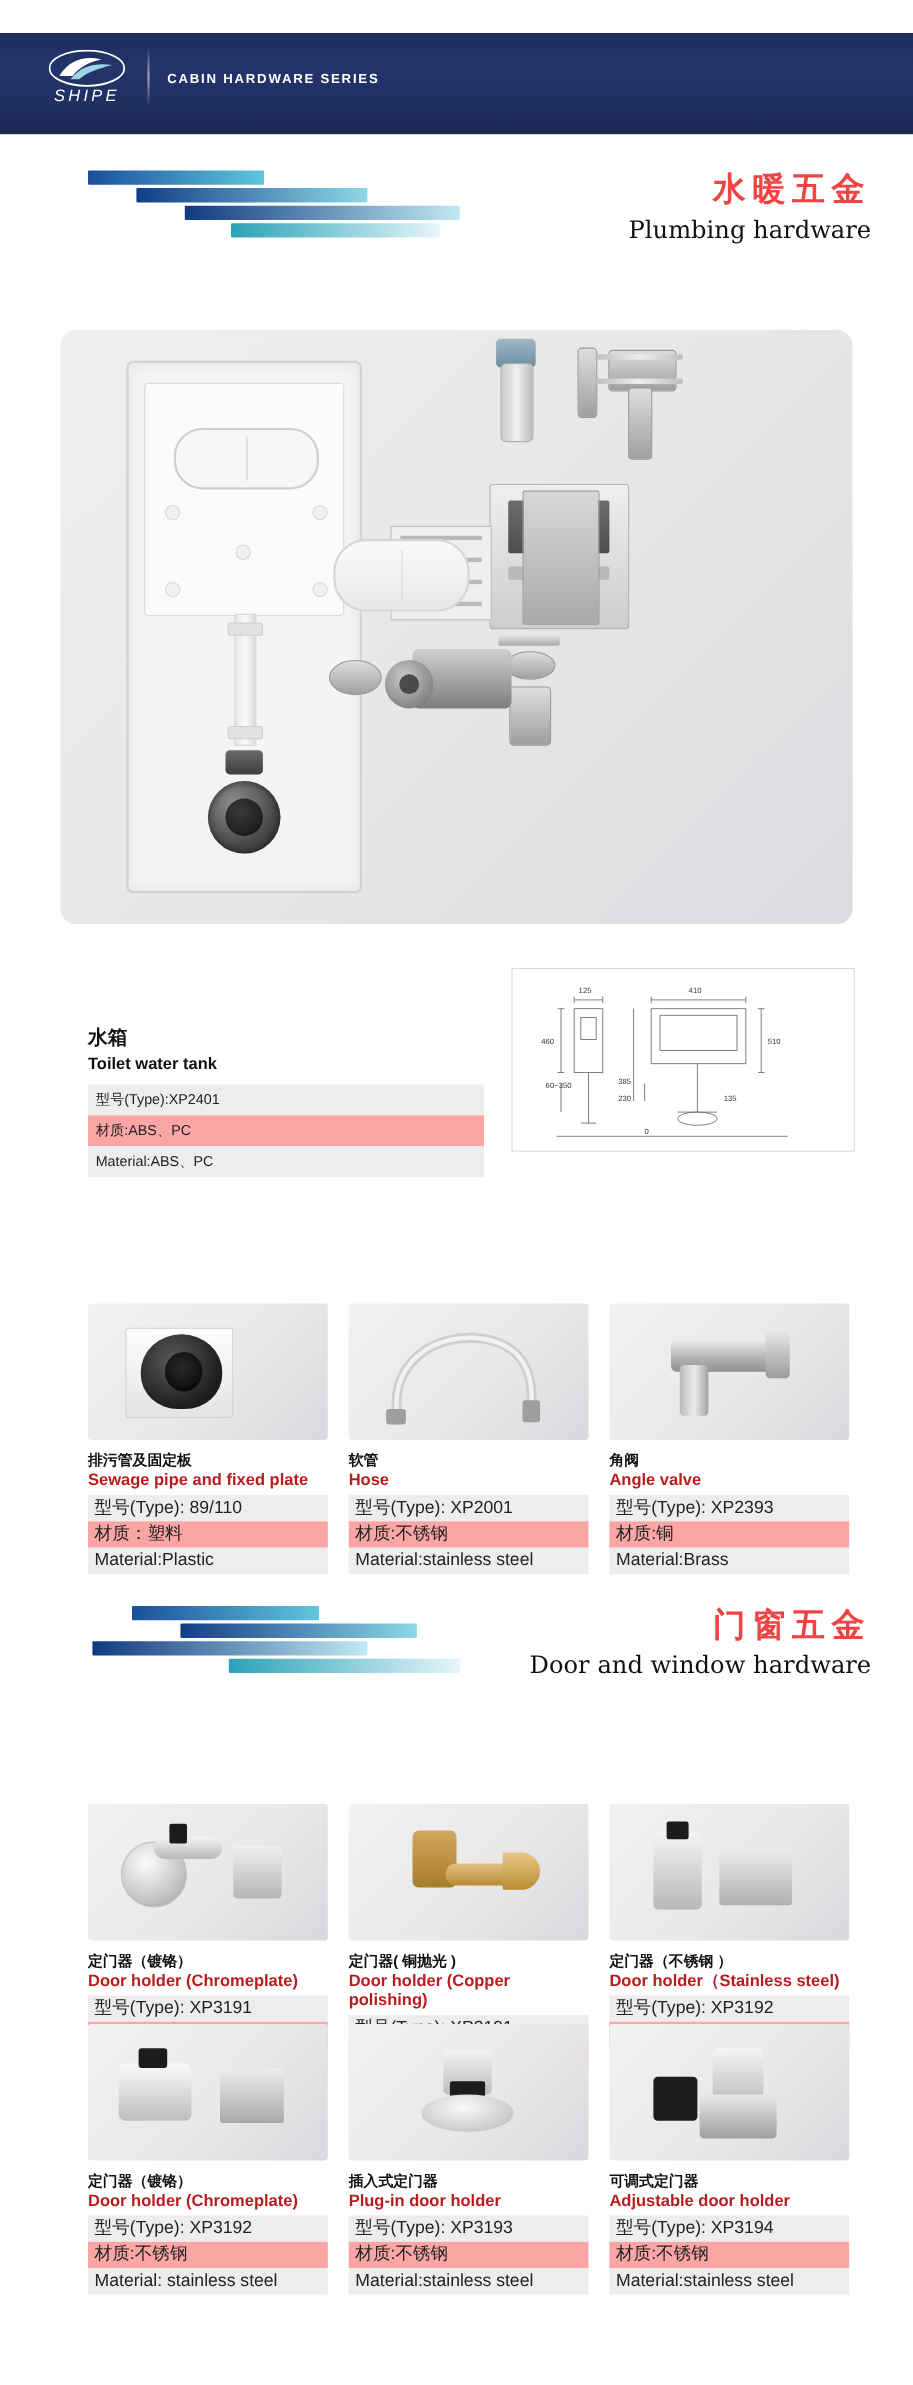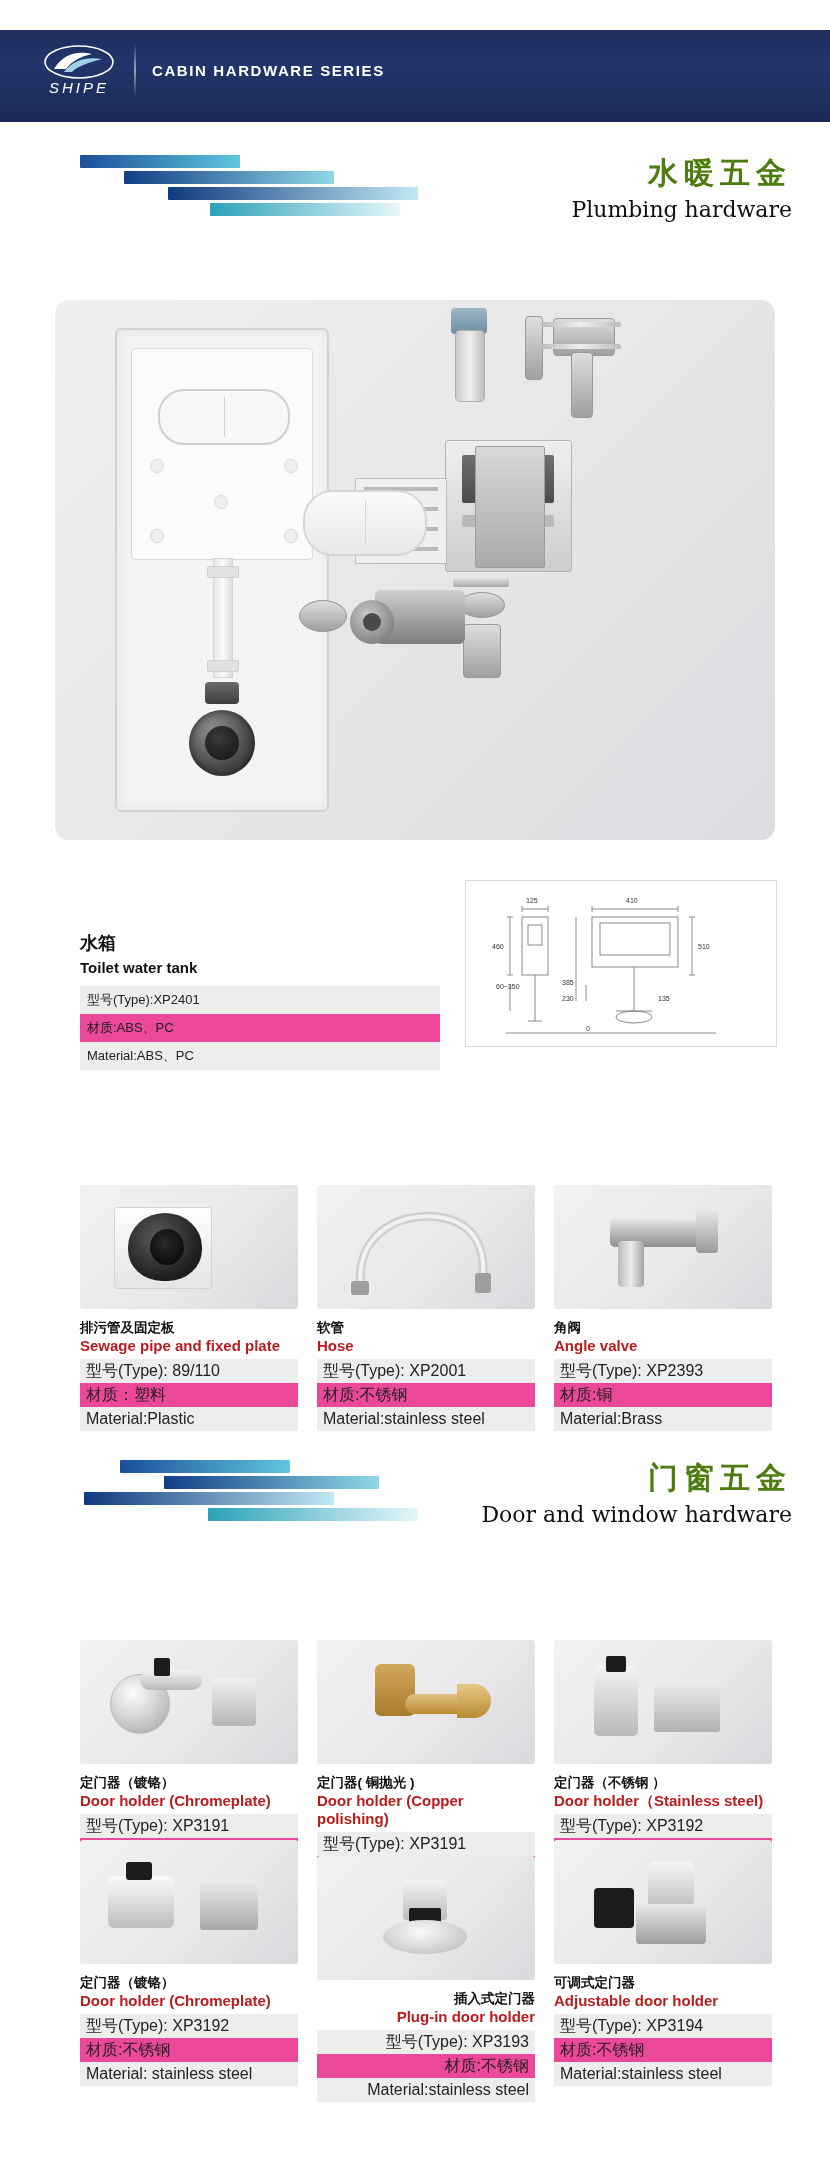--- a/index.html
+++ b/index.html
@@ -57,21 +57,21 @@
   .header-titles{display:flex;flex-direction:column;justify-content:center;}
   .header-cn{
     color:#ffffff;
     font-size:25px;
     letter-spacing:2px;
     font-weight:bold;
     line-height:30px;
   }
   .header-en{
     color:#ffffff;
-    font-size:15px;
+    font-size:12px;
     letter-spacing:1.6px;
     font-weight:bold;
     line-height:22px;
     margin-top:2px;
     text-align:center;
   }
 
   
   .banner{
     position:absolute;
@@ -91,21 +91,21 @@
   }
   .banner-text{
     position:absolute;
     right:38px;
     top:-4px;
     text-align:right;
   }
   .banner-cn{
     font-family:"DejaVu Serif", serif;
     font-size:30px;
-    color:#4d7c0f;
+    color:#ef4444;
     letter-spacing:6px;
     line-height:44px;
     font-weight:bold;
   }
   .banner-en{
     font-family:"DejaVu Serif", serif;
     font-size:22px;
     color:#101010;
     line-height:30px;
   }
@@ -237,21 +237,21 @@
 
   
   .tank-info{ position:absolute; left:80px; top:930px; width:360px; }
   .p-cn{ font-size:18px; font-weight:bold; color:#111; line-height:26px; }
   .p-en{ font-size:15px; font-weight:bold; color:#111; line-height:24px; margin-bottom:6px;}
   .row{
     font-size:13px; color:#222;
     line-height:18px; padding:5px 7px;
   }
   .row.alt{ background:#ededed; }
-  .row.plain{ background:#ec4899; }
+  .row.plain{ background:#fca5a5; }
 
   
   .grid{ position:absolute; left:0; width:830px; }
   .card{ position:absolute; width:218px; }
   .card .photo{
     width:218px; height:124px;
     border-radius:3px;
     background:linear-gradient(135deg,#f2f2f2 0%,#e9e8ea 55%,#d9d8dc 100%);
     position:relative; overflow:hidden;
   }
@@ -582,21 +582,21 @@
         <span class="sh dark-bits" style="left:46px;top:22px;width:26px;height:18px;border-radius:3px;"></span>
         <span class="sh" style="left:120px;top:40px;width:58px;height:50px;background:linear-gradient(180deg,#ededed,#a8a8a8);border-radius:3px;"></span>
       </div>
       <div class="cn">定门器（镀铬）</div>
       <div class="en">Door holder (Chromeplate)</div>
       <div class="row alt">型号(Type): XP3192</div>
       <div class="row plain">材质:不锈钢</div>
       <div class="row alt">Material: stainless steel</div>
     </div>
 
-    <div class="card" style="left:317px; top:216px;text-align:right;">
+    <div class="card" style="left:317px; top:200px;">
       <div class="photo">
         <span class="sh dh-plug"></span>
         <span class="sh dark-bits" style="left:92px;top:52px;width:32px;height:16px;border-radius:2px;"></span>
         <span class="sh dh-plug-base"></span>
       </div>
       <div class="cn">插入式定门器</div>
       <div class="en">Plug-in door holder</div>
       <div class="row alt">型号(Type): XP3193</div>
       <div class="row plain">材质:不锈钢</div>
       <div class="row alt">Material:stainless steel</div>

